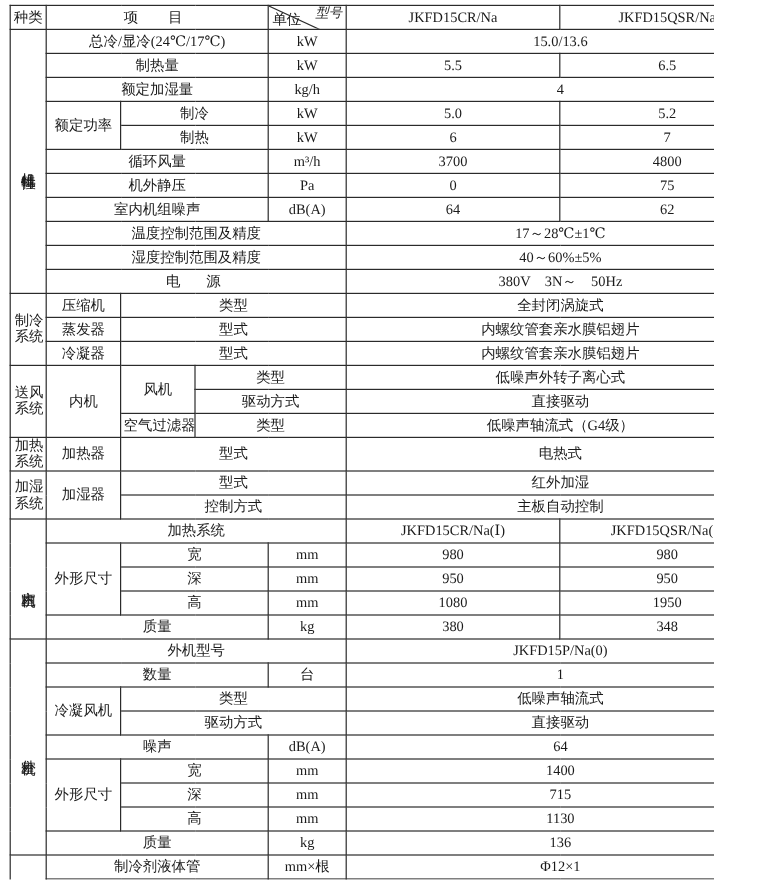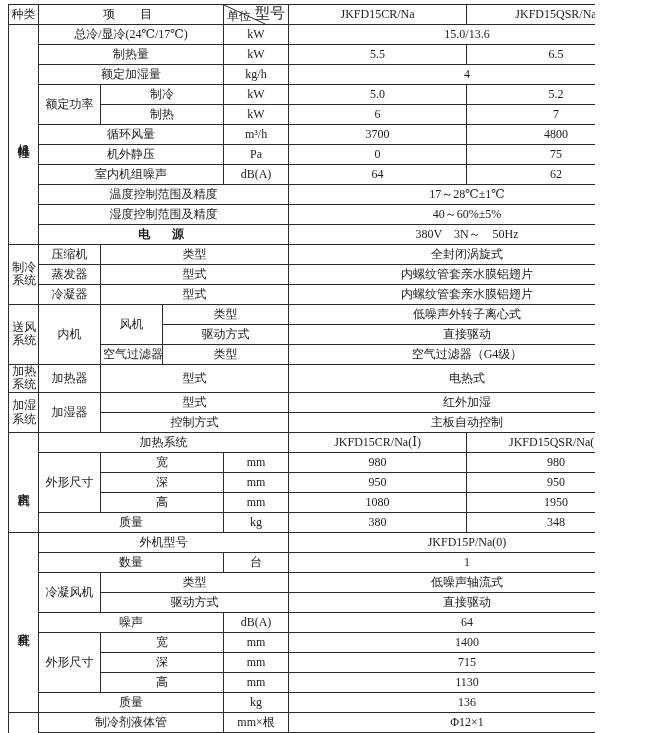--- a/index.html
+++ b/index.html
@@ -77,32 +77,33 @@
   }
   .diag .dline {
     position: absolute;
     inset: 0;
     pointer-events: none;
   }
   .diag .dmodel {
     position: absolute;
     right: 3px;
     top: 0px;
-    font-size: 15px;
+    font-size: 11px;
+    font-style: italic;
   }
   .diag .dunit {
     position: absolute;
     left: 3px;
     bottom: 0px;
     font-size: 12px;
   }
 
   .hdr-row td { height: 30px; }
   .wide-spaced { letter-spacing: 0.55em; padding-left: 0.55em; margin-left: 48px; }
-  .pw-spaced { letter-spacing: 0.4em; padding-left: 0.4em; font-weight: bold; }
+  .pw-spaced { letter-spacing: 0.4em; padding-left: 0.4em; }
 </style>
 </head>
 <body>
 
 <div class="sheet">
 <table class="spec">
   <colgroup>
     <col style="width:30px">
     <col style="width:62px">
     <col style="width:62px">
@@ -212,21 +213,21 @@
     <td colspan="2">类型</td>
     <td colspan="2">低噪声外转子离心式</td>
   </tr>
   <tr>
     <td colspan="2">驱动方式</td>
     <td colspan="2">直接驱动</td>
   </tr>
   <tr>
     <td>空气过滤器</td>
     <td colspan="2">类型</td>
-    <td colspan="2">空气过滤器（G4级）</td>
+    <td colspan="2">低噪声轴流式（G4级）</td>
   </tr>
 
   <tr>
     <td class="stackcat"><span class="stext">加热系统</span></td>
     <td>加热器</td>
     <td colspan="3">型式</td>
     <td colspan="2">电热式</td>
   </tr>
 
   <tr>

